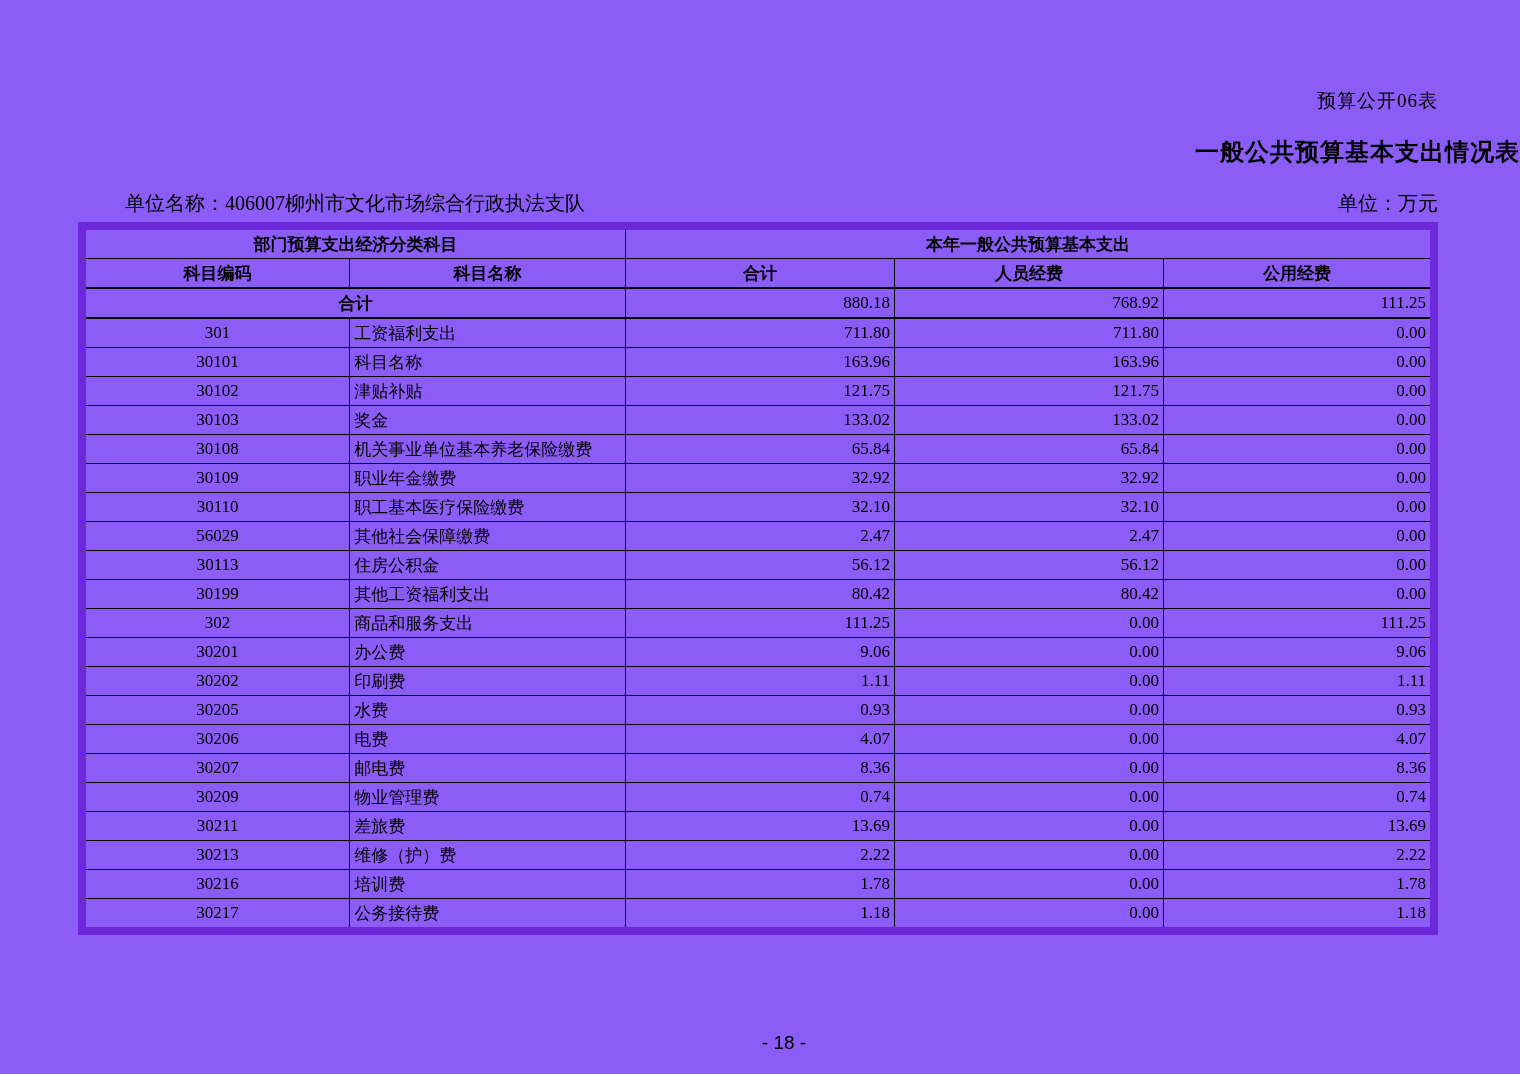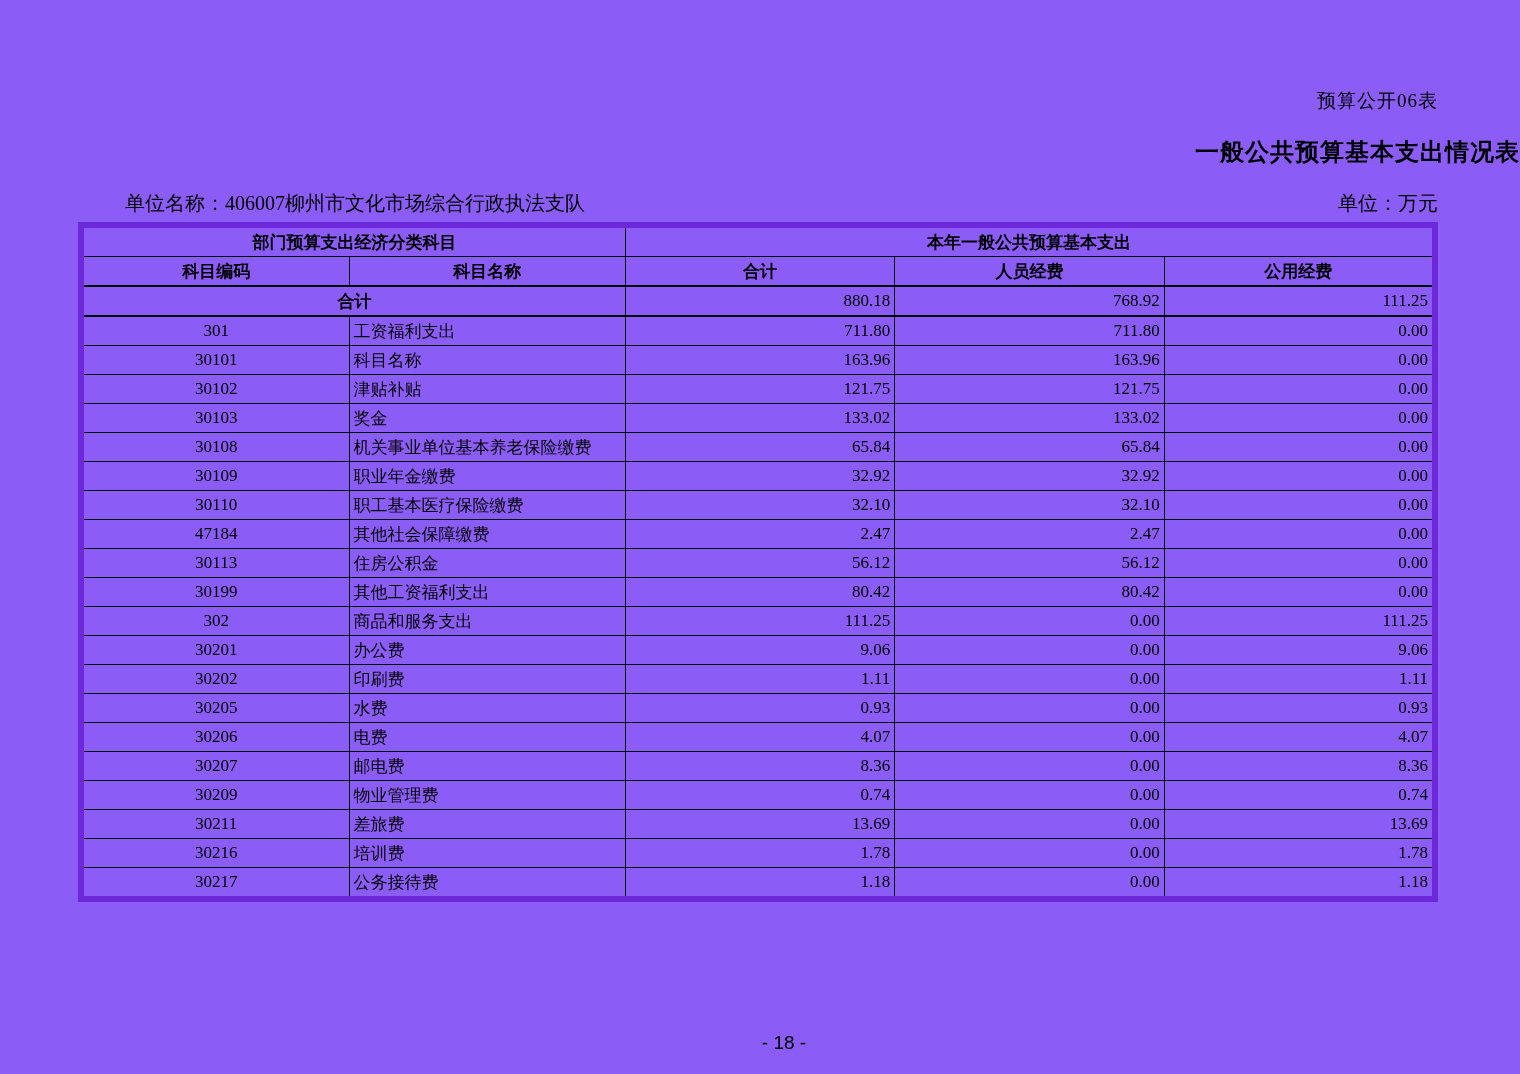--- a/index.html
+++ b/index.html
@@ -40,21 +40,21 @@
     font-size: 20px;
     margin-left: 47px;
   }
   table.budget {
     position: absolute;
     top: 222px;
     left: 78px;
     width: 1360px;
     border-collapse: collapse;
     table-layout: fixed;
-    border: 6px solid #6d28d9;
+    border: 8px solid #6d28d9;
     font-family: Liberation Serif, serif;
   }
   table.budget col.c1 { width: 19.8%; }
   table.budget col.c2 { width: 20.4%; }
   table.budget col.c3 { width: 19.9%; }
   table.budget col.c4 { width: 19.9%; }
   table.budget col.c5 { width: 20.0%; }
   table.budget th, table.budget td {
     border: 1px solid #000;
     height: 28px;
@@ -181,21 +181,21 @@
         <tr>
           <td class="code">30110</td>
           <td class="name">职工基本医疗保险缴费</td>
           <td class="num">32.10</td>
           <td class="num">32.10</td>
           <td class="num">0.00</td>
         </tr>
 
 
         <tr>
-          <td class="code">47184</td>
+          <td class="code">56029</td>
           <td class="name">其他社会保障缴费</td>
           <td class="num">2.47</td>
           <td class="num">2.47</td>
           <td class="num">0.00</td>
         </tr>
 
         <tr>
           <td class="code">30113</td>
           <td class="name">住房公积金</td>
           <td class="num">56.12</td>
@@ -268,20 +268,27 @@
         </tr>
 
         <tr>
           <td class="code">30211</td>
           <td class="name">差旅费</td>
           <td class="num">13.69</td>
           <td class="num">0.00</td>
           <td class="num">13.69</td>
         </tr>
 
+        <tr>
+          <td class="code">30213</td>
+          <td class="name">维修（护）费</td>
+          <td class="num">2.22</td>
+          <td class="num">0.00</td>
+          <td class="num">2.22</td>
+        </tr>
 
 
         <tr>
           <td class="code">30216</td>
           <td class="name">培训费</td>
           <td class="num">1.78</td>
           <td class="num">0.00</td>
           <td class="num">1.78</td>
         </tr>
 

